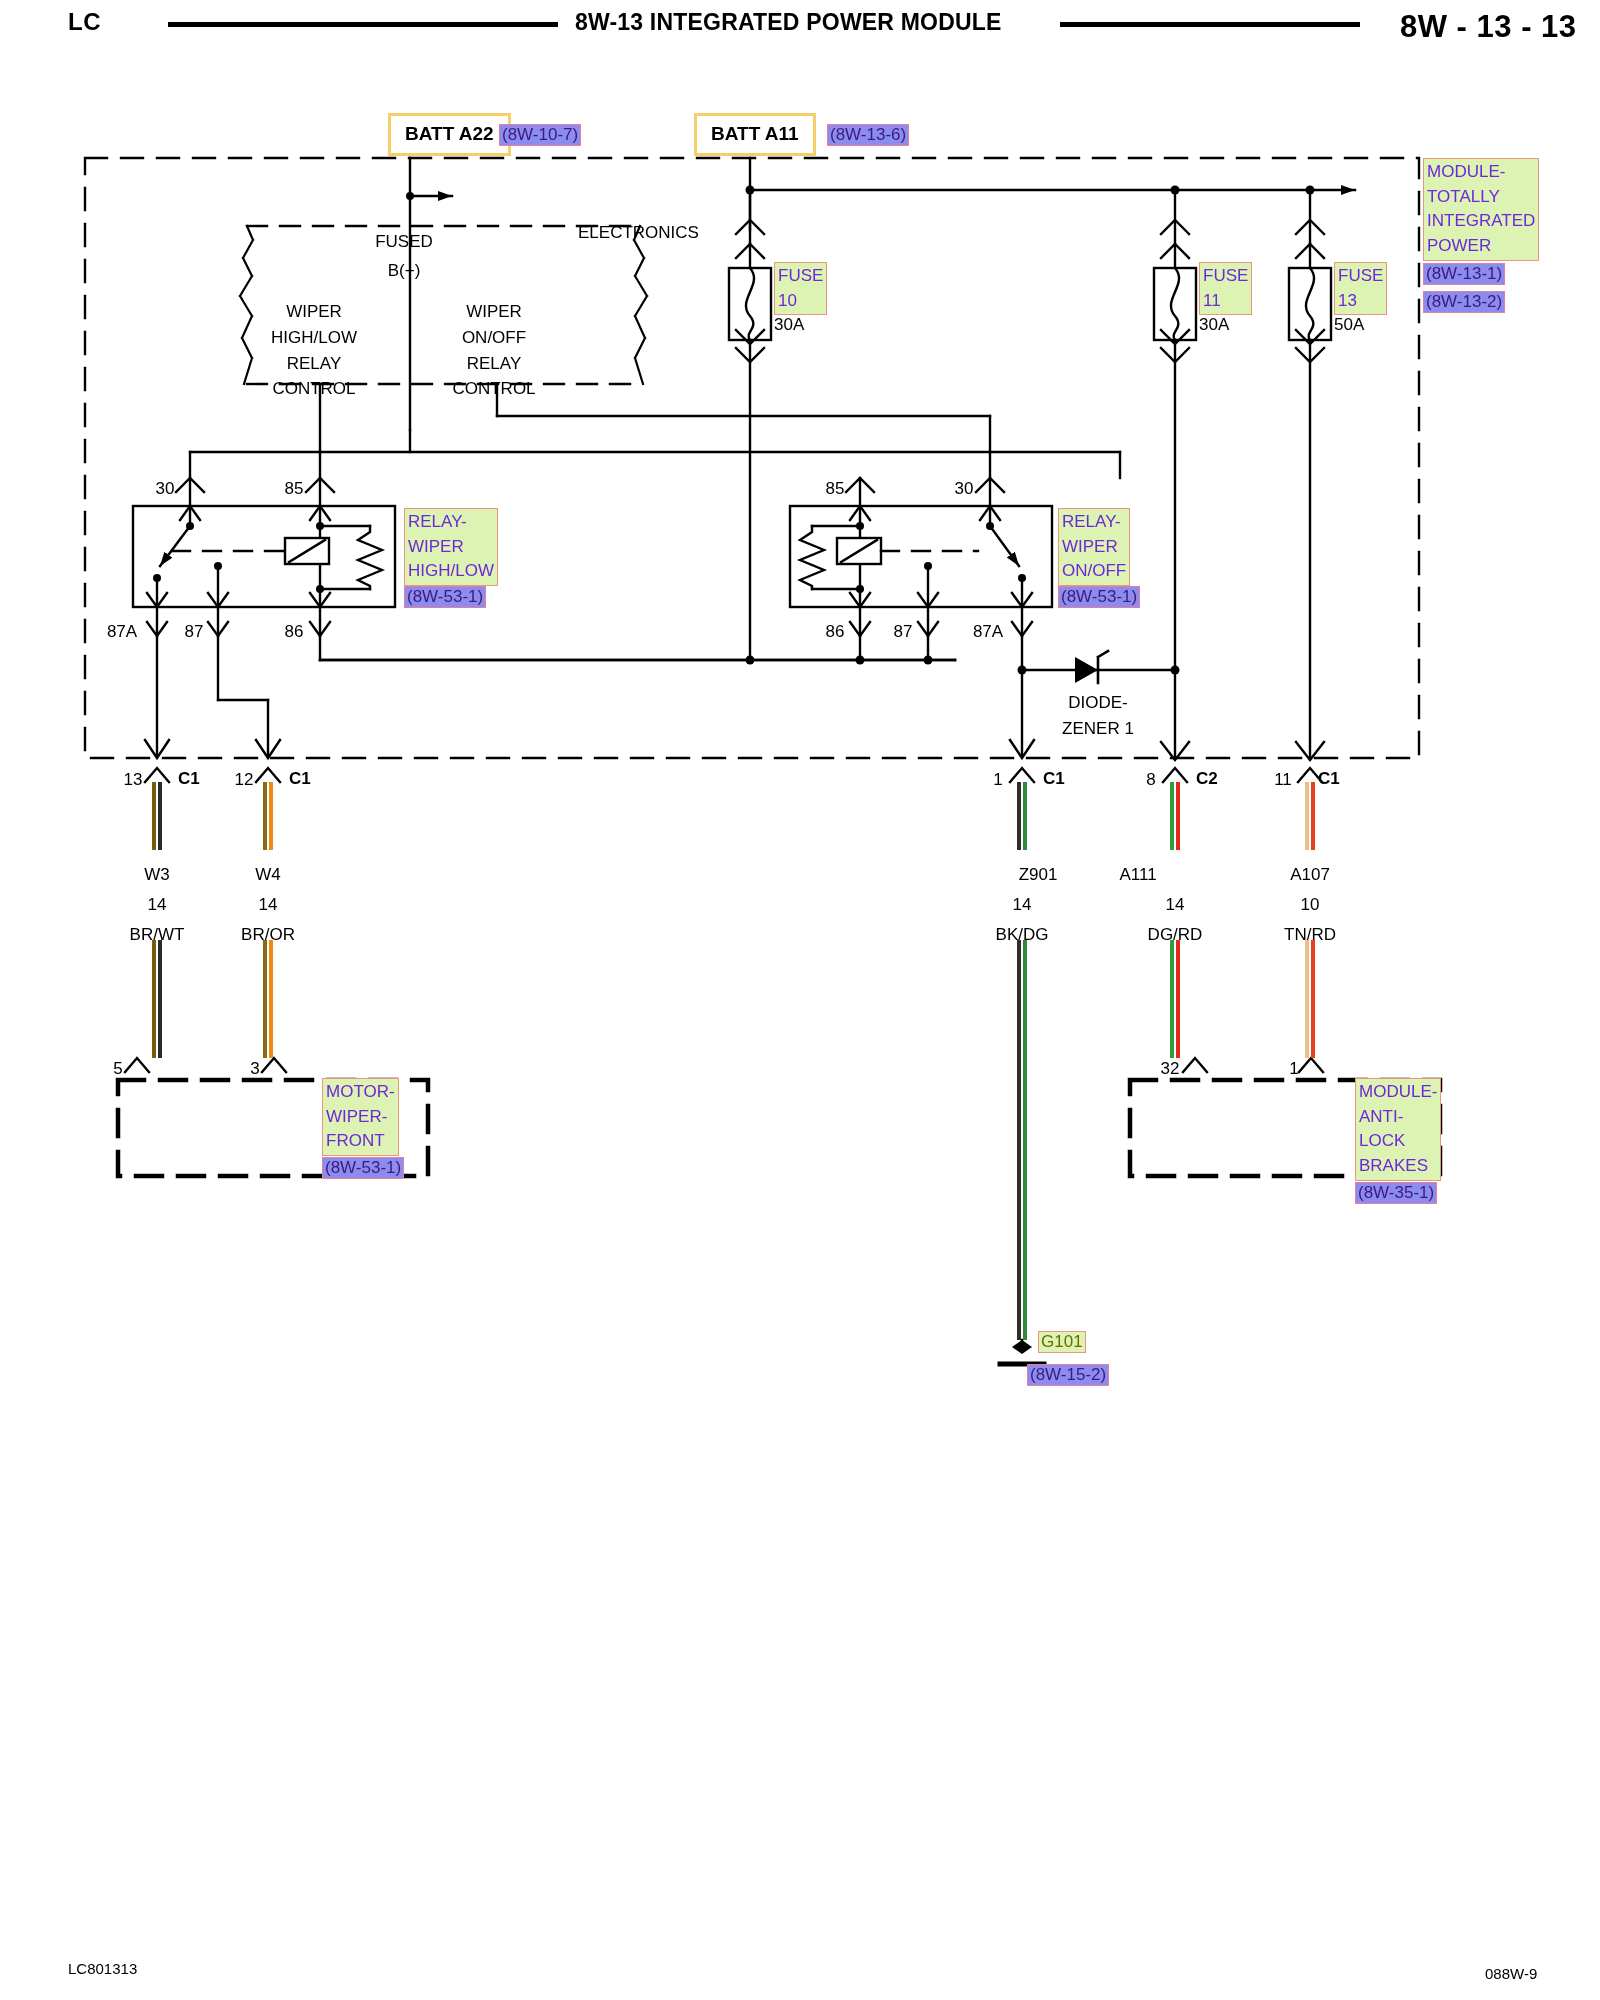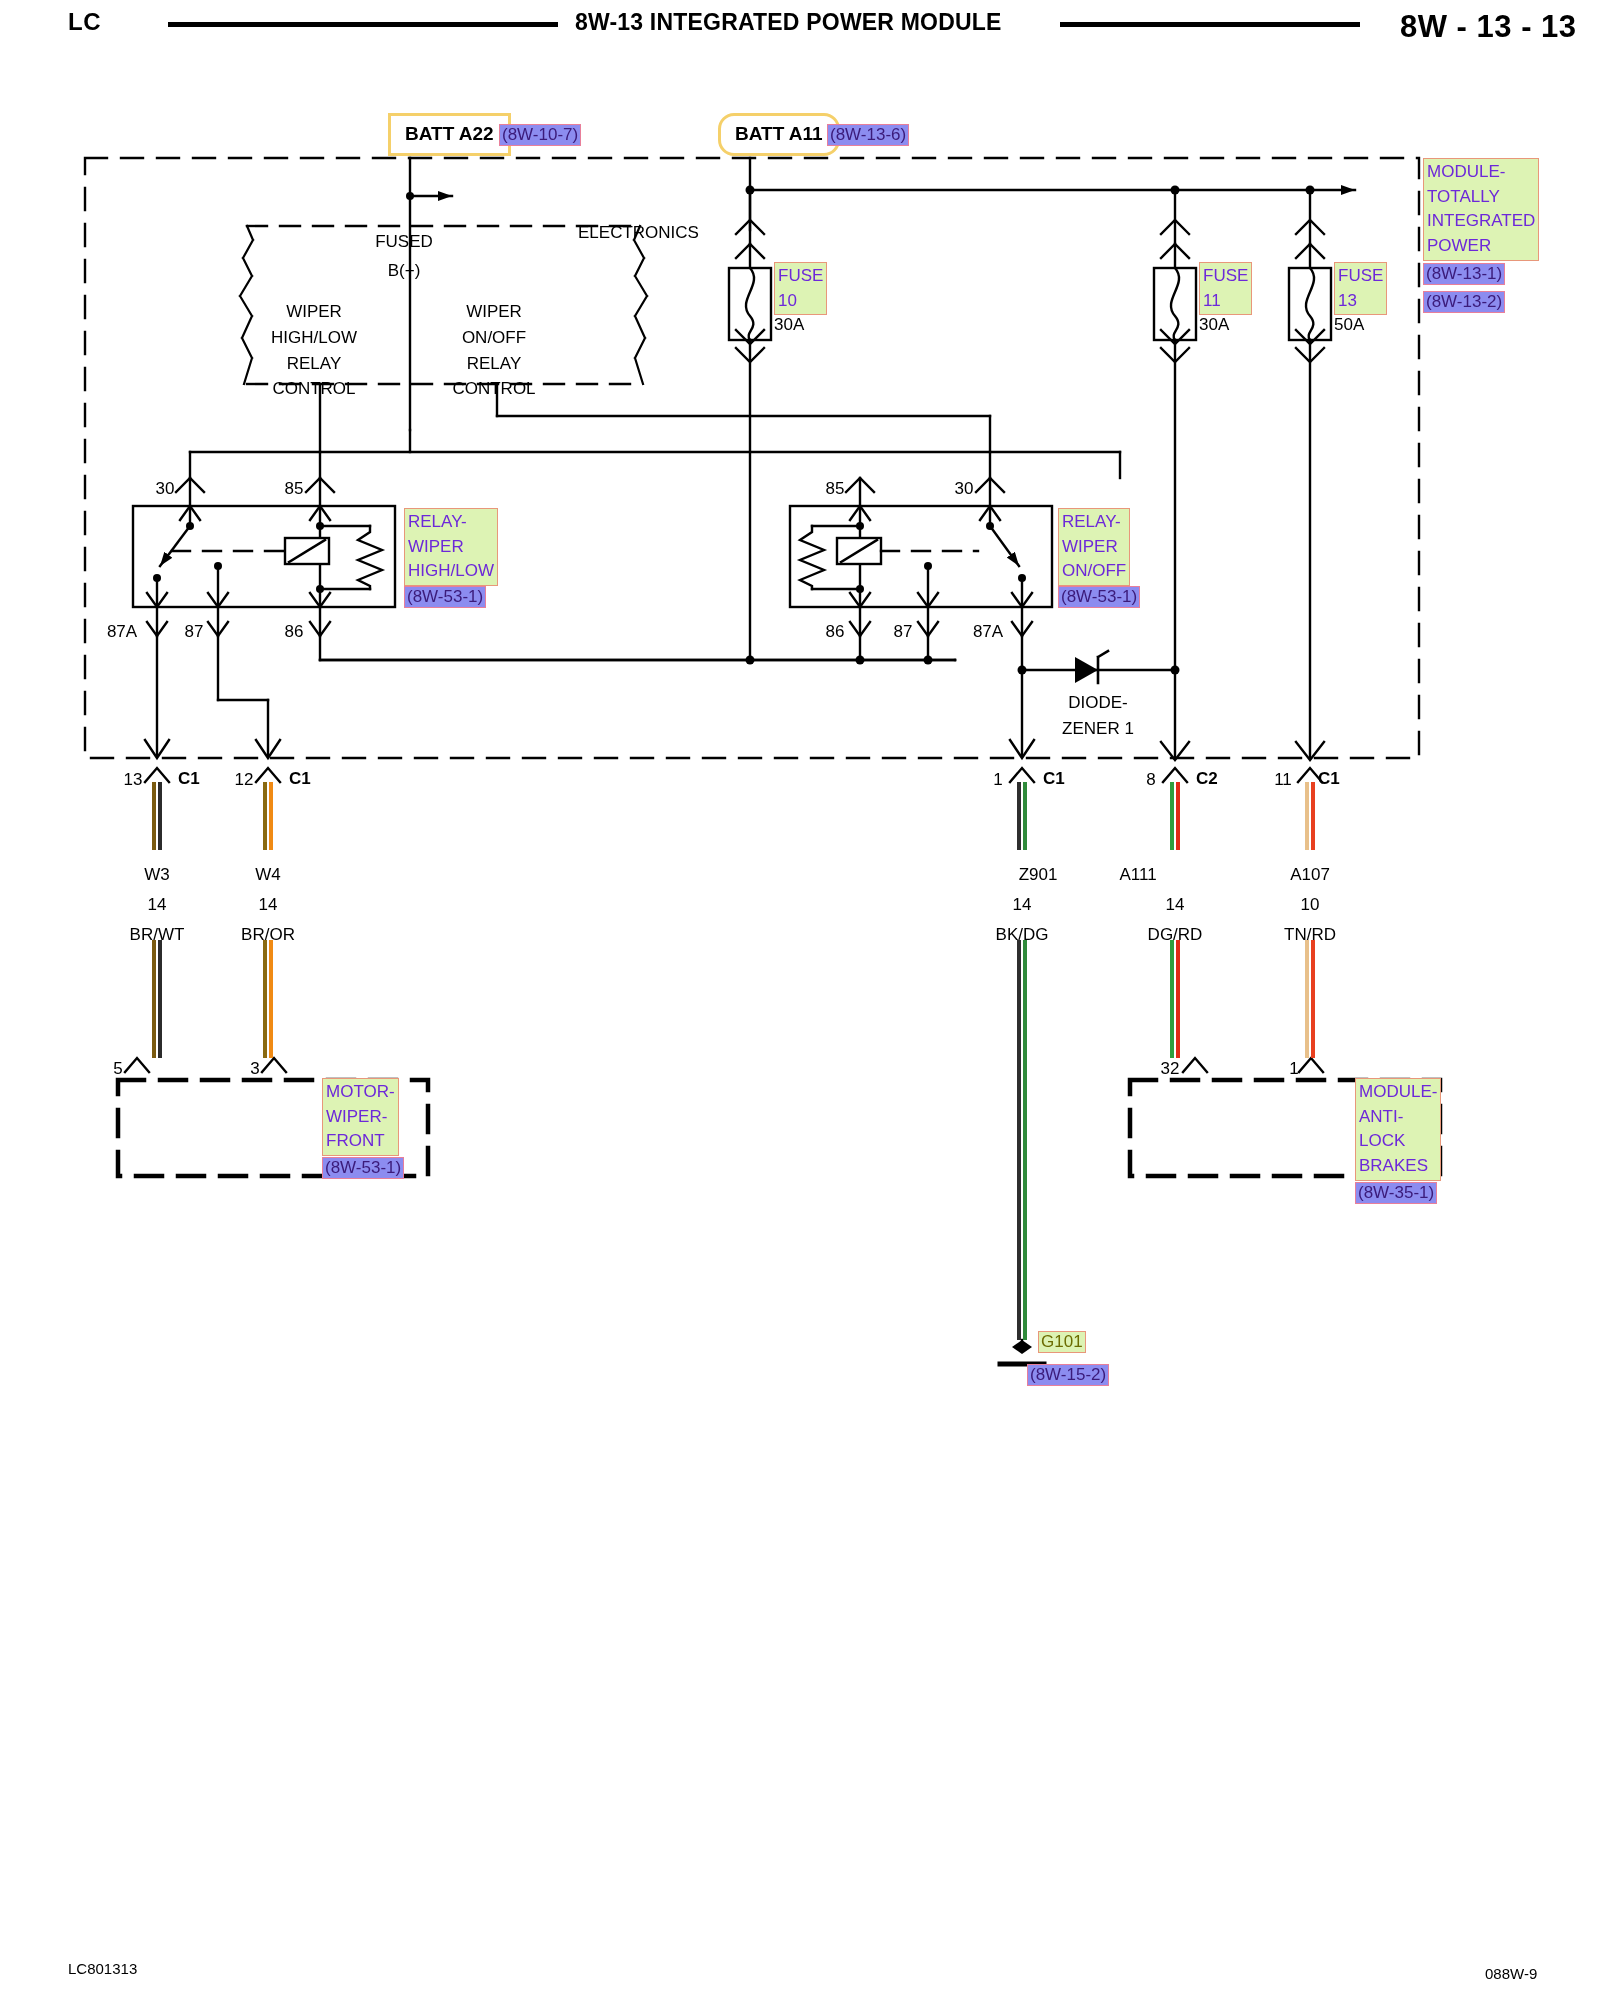--- a/index.html
+++ b/index.html
@@ -271,21 +271,21 @@
       <line x1="1307" y1="782" x2="1307" y2="850" stroke="#e8c08a"></line>
       <line x1="1313" y1="782" x2="1313" y2="850" stroke="#e8401f"></line>
       <line x1="1307" y1="940" x2="1307" y2="1058" stroke="#e8c08a"></line>
       <line x1="1313" y1="940" x2="1313" y2="1058" stroke="#e8401f"></line>
     </g>
   </svg>
 
   <div class="batt" style="left:355px;top:113px;margin-left:33px;">BATT A22</div>
   <div class="ref" style="left:483px;top:124px;margin-left:16px;">(8W-10-7)</div>
 
-  <div class="batt" style="left:718px;top:113px;border-radius:16px;">BATT A11</div>
+  <div class="batt" style="left:694px;top:113px;">BATT A11</div>
   <div class="ref" style="left:827px;top:124px;">(8W-13-6)</div>
 
   <div class="grn mult" style="left:1423px;top:158px;white-space:pre;">MODULE-
 TOTALLY
 INTEGRATED
 POWER</div>
   <div class="ref" style="left:1423px;top:263px;">(8W-13-1)</div>
   <div class="ref" style="left:1423px;top:291px;">(8W-13-2)</div>
 
   <div class="t tc" style="left:404px;top:233px;">FUSED</div>

